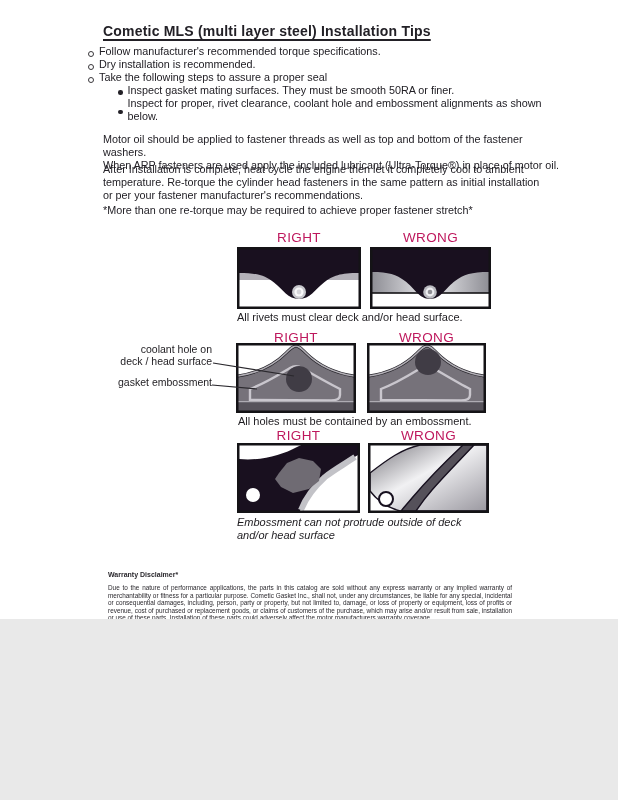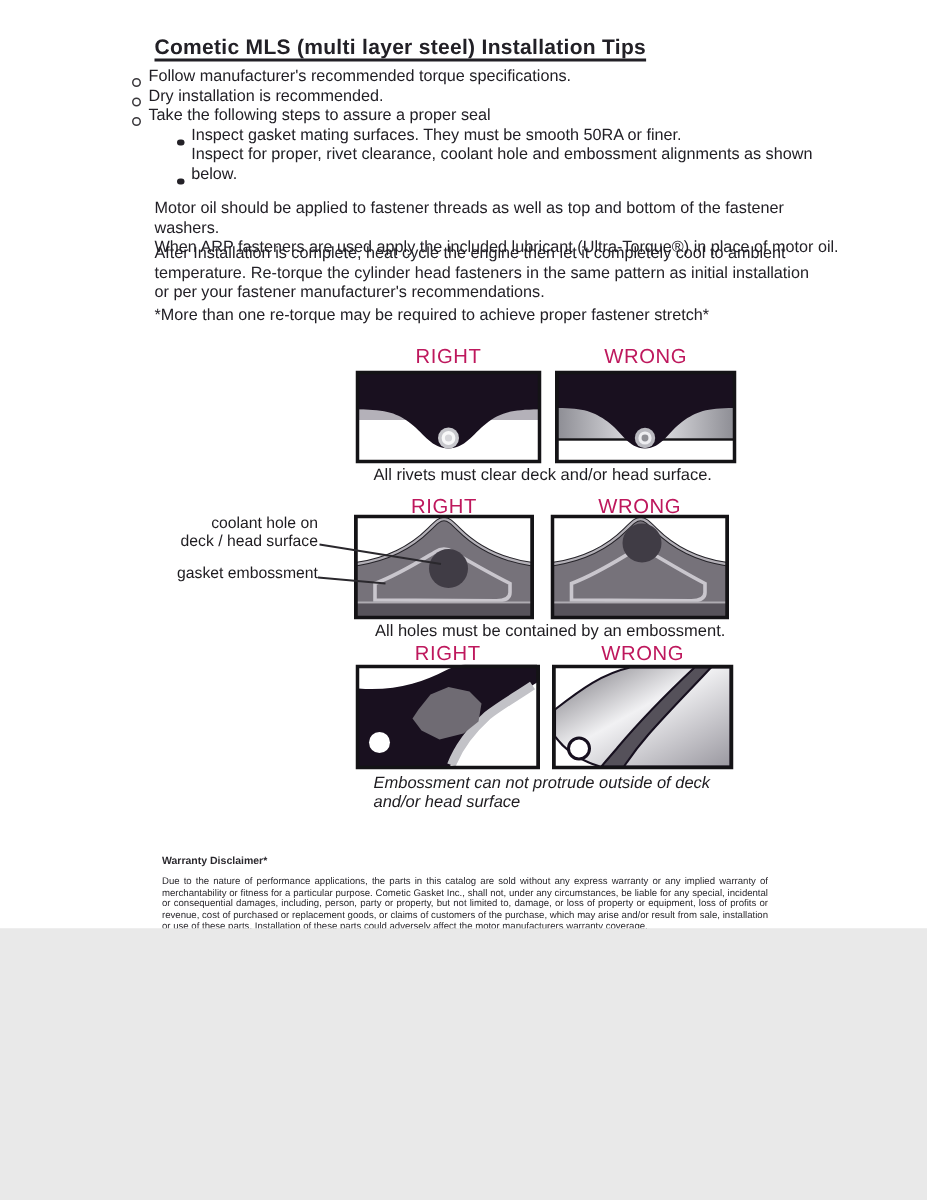--- a/index.html
+++ b/index.html
@@ -3,27 +3,27 @@
 <meta charset="utf-8">
 <style>
   html,body{margin:0;padding:0;background:#e9e9e9;}
   .page{position:relative;width:618px;height:619px;background:#ffffff;overflow:hidden;
         font-family:"Liberation Sans", sans-serif;color:#222026;}
   .abs{position:absolute;}
   .title{font-size:14px;font-weight:bold;text-decoration:underline;
          text-underline-offset:3px;text-decoration-thickness:1.5px;letter-spacing:.2px;}
   .body-txt{font-size:10.8px;line-height:12.8px;color:#232127;}
   .pre{white-space:pre-line;}
-  .tip-row{display:flex;align-items:flex-end;line-height:13px;font-size:10.8px;}
+  .tip-row{display:flex;align-items:center;line-height:13px;font-size:10.8px;}
   .b-o{flex:0 0 auto;width:4px;height:4px;border:1px solid #3a383c;border-radius:50%;margin:4px 5px 0 0;}
   .b-f{flex:0 0 auto;width:4.5px;height:4.5px;background:#232127;border-radius:50%;margin:4px 5px 0 0;}
   .sub{margin-left:30px;}
   .h2{font-size:12.5px;font-weight:bold;letter-spacing:.2px;}
   .fig-label{font-size:13.5px;letter-spacing:.4px;text-align:center;color:#be185d;}
-  .caption{font-size:11px;color:#1e1c20;line-height:12.5px;margin-left:12px;}
+  .caption{font-size:11px;color:#1e1c20;line-height:12.5px;}
   .side-label{font-size:10.5px;line-height:11.5px;text-align:right;color:#1e1c20;}
   .fine{width:404px;font-size:6.4px;line-height:7.5px;color:#2b292e;text-align:justify;}
   .fine p{margin:0 0 5.5px 0;white-space:pre-line;}
   .fine-h{font-size:7px;font-weight:bold;margin:0 0 6px 0;}
   .code{font-size:15px;letter-spacing:.4px;color:#6d28d9;font-style:italic;}
   svg{display:block;}
 </style>
 </head>
 <body>
 

